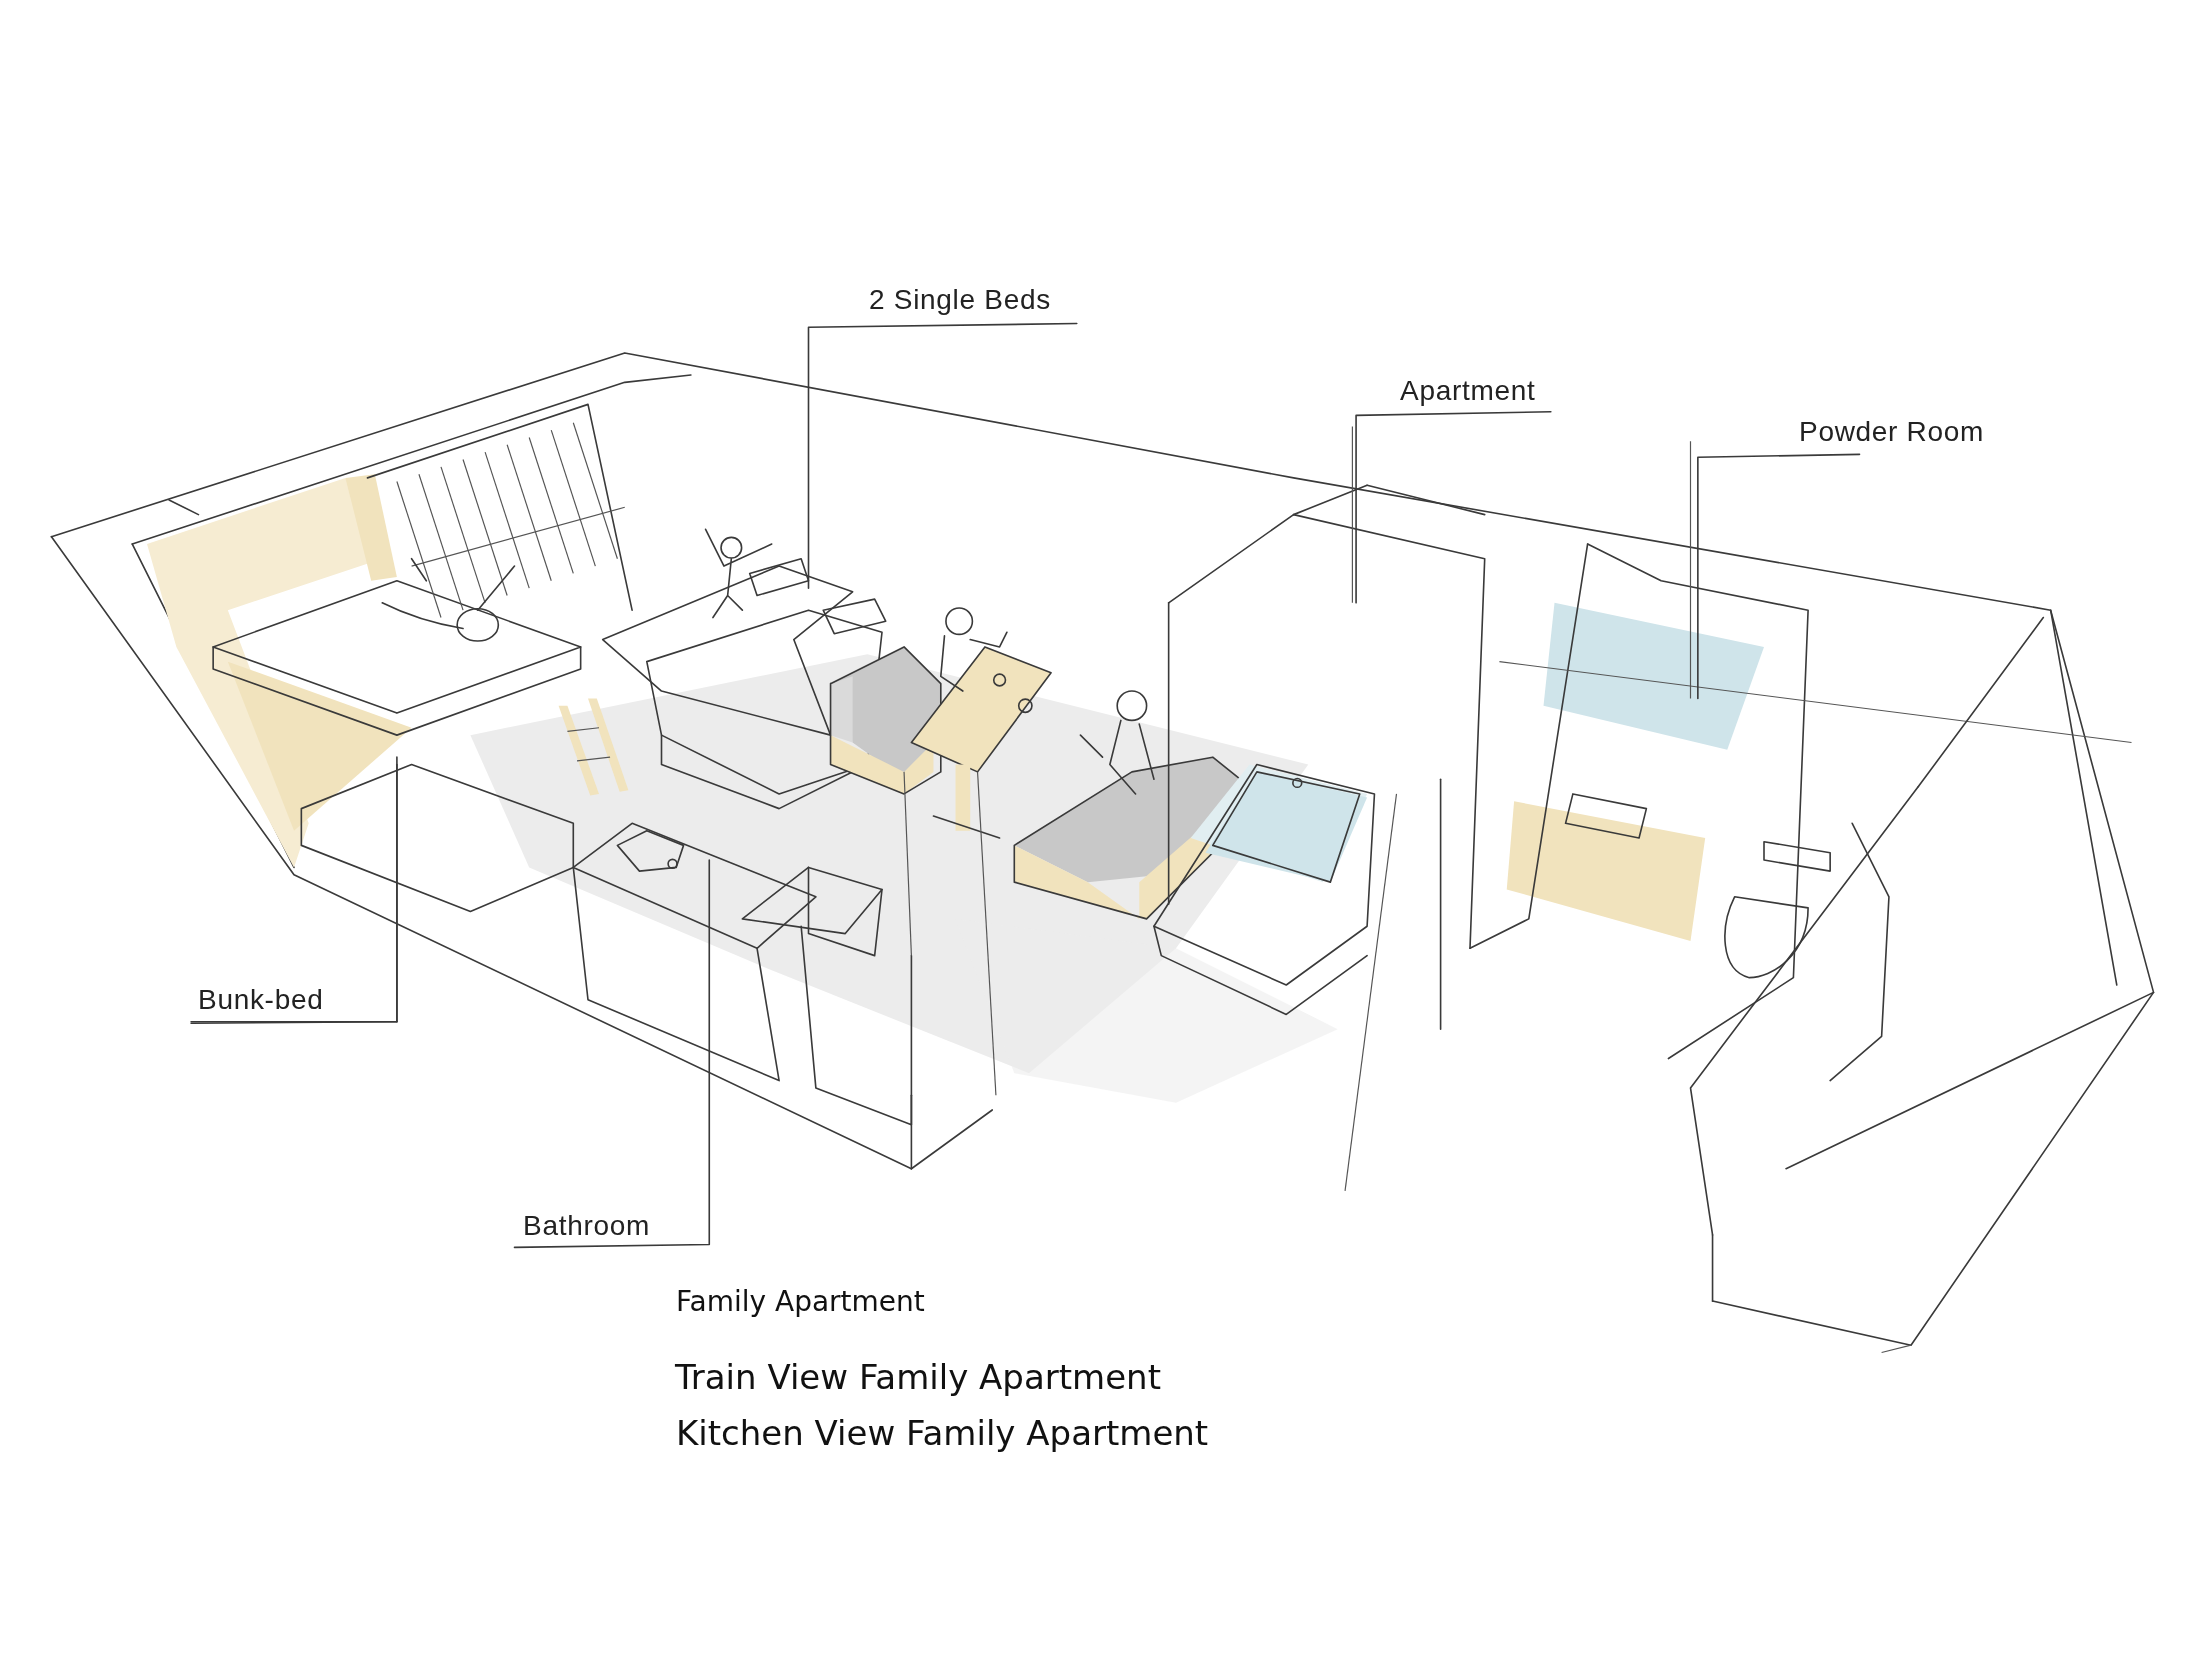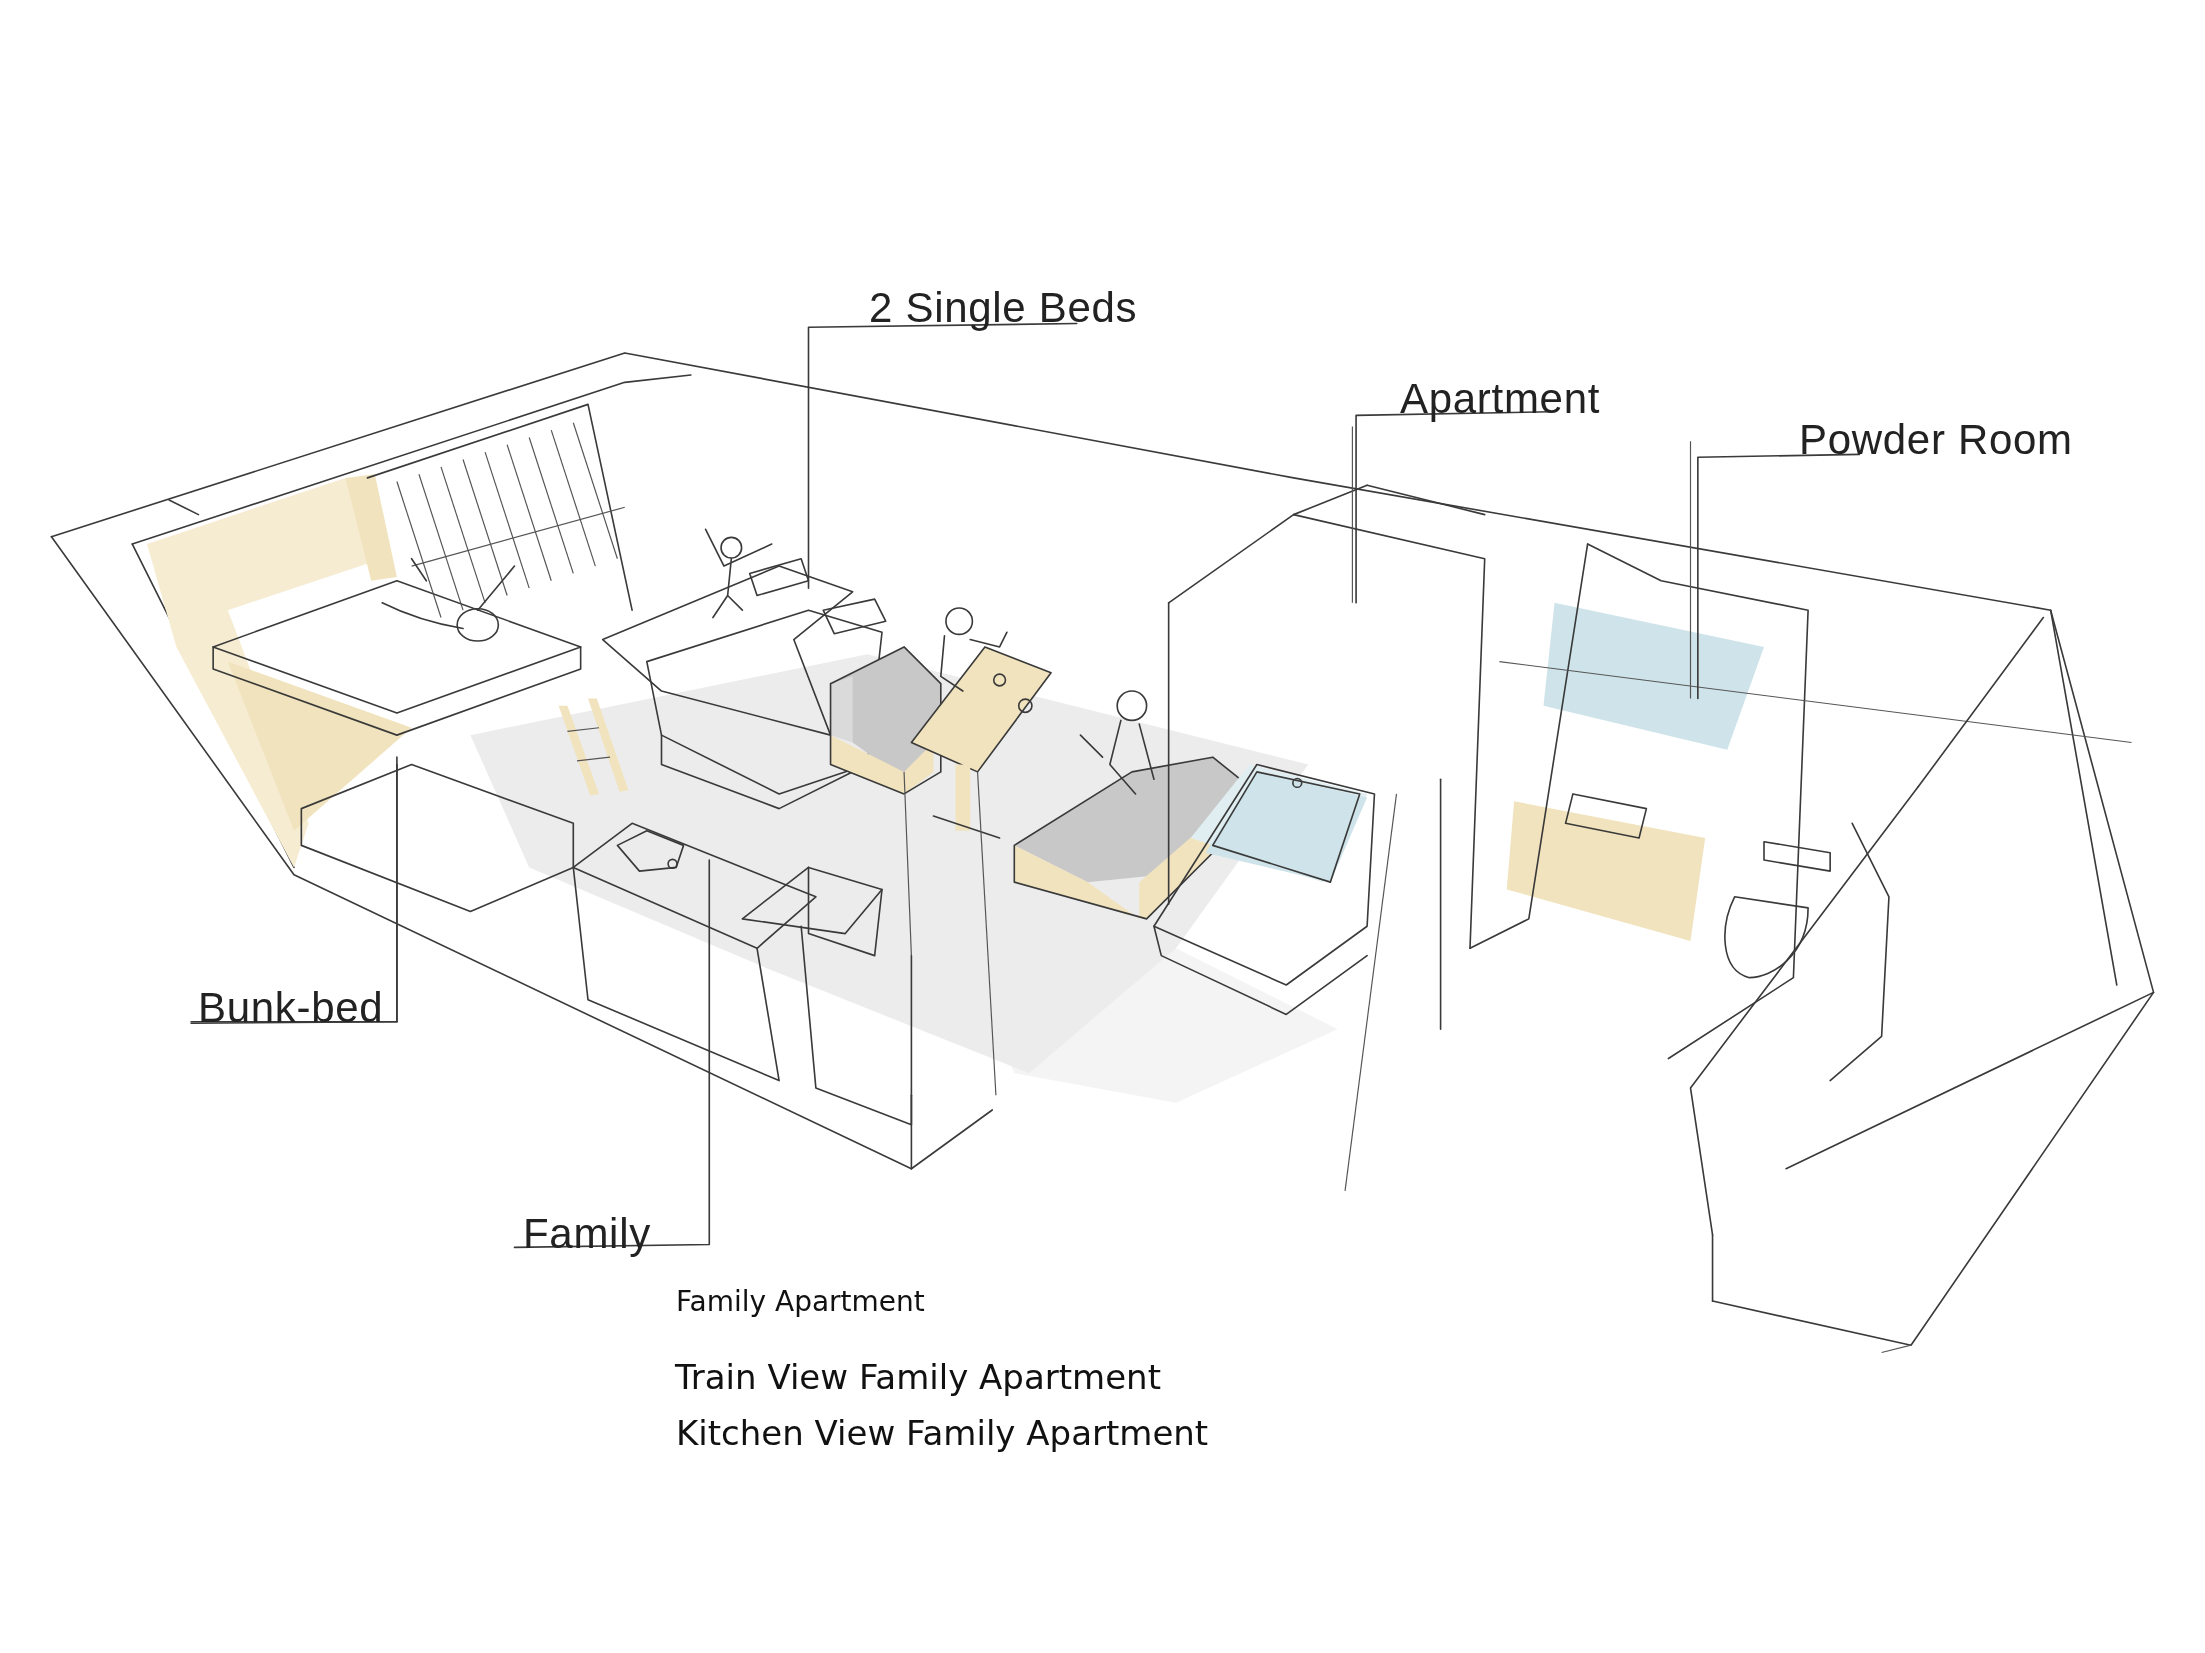--- a/index.html
+++ b/index.html
@@ -1,18 +1,18 @@
 <!DOCTYPE html>
 <html style="font-size:11.8px"><head>
 <meta charset="utf-8">
 <style>
   html, body { margin:0; padding:0; background:#ffffff; }
   body { width:2205px; height:1654px; position:relative; overflow:hidden; font-family:"DejaVu Sans", sans-serif; }
   #drawing { position:absolute; left:0; top:0; width:2205px; height:1654px; }
-  .lbl { position:absolute; font-family:"Liberation Sans", sans-serif; font-size:42px; color:#222; letter-spacing:0.7px; white-space:nowrap; }
+  .lbl { position:absolute; font-family:"Liberation Sans", sans-serif; font-size:28px; color:#222; letter-spacing:0.7px; white-space:nowrap; }
   .title { position:absolute; font-family:"DejaVu Sans", sans-serif; font-size:34px; color:#111; white-space:nowrap; }
   .title.main { font-size:28px; }
   .ln { stroke:#3a3a3a; stroke-width:2.2; fill:none; stroke-linejoin:round; stroke-linecap:round; }
   .thin { stroke:#555; stroke-width:1.6; fill:none; }
   .wood { fill:#f1e3bd; }
   .woodL { fill:#f6ecd2; }
   .floor { fill:#ececec; }
   .sofa { fill:#c8c8c8; }
   .sofaL { fill:#dadada; }
   .water { fill:#cfe4ea; }
@@ -172,18 +172,18 @@
     <polyline class="ln" points="2310,950 2310,622 2530,618"></polyline>
     <polyline class="ln" points="540,1030 540,1390 260,1392"></polyline>
     <polyline class="ln" points="965,1170 965,1693 700,1697"></polyline>
   </g>
 </svg>
 
 <div class="lbl" style="left:869px; top:284px;">2 Single Beds</div>
 <div class="lbl" style="left:1400px; top:375px;">Apartment</div>
 <div class="lbl" style="left:1759px; top:416px;margin-left:40px;">Powder Room</div>
 <div class="lbl" style="left:198px; top:984px;">Bunk-bed</div>
-<div class="lbl" style="left:523px; top:1210px;">Family</div>
+<div class="lbl" style="left:523px; top:1210px;">Bathroom</div>
 
 <div class="title main" style="left:676px; top:1285px;">Family Apartment</div>
 <div class="title" style="left:675px; top:1357px;">Train View Family Apartment</div>
 <div class="title" style="left:676px; top:1413px;">Kitchen View Family Apartment</div>
 
 
 </body></html>

